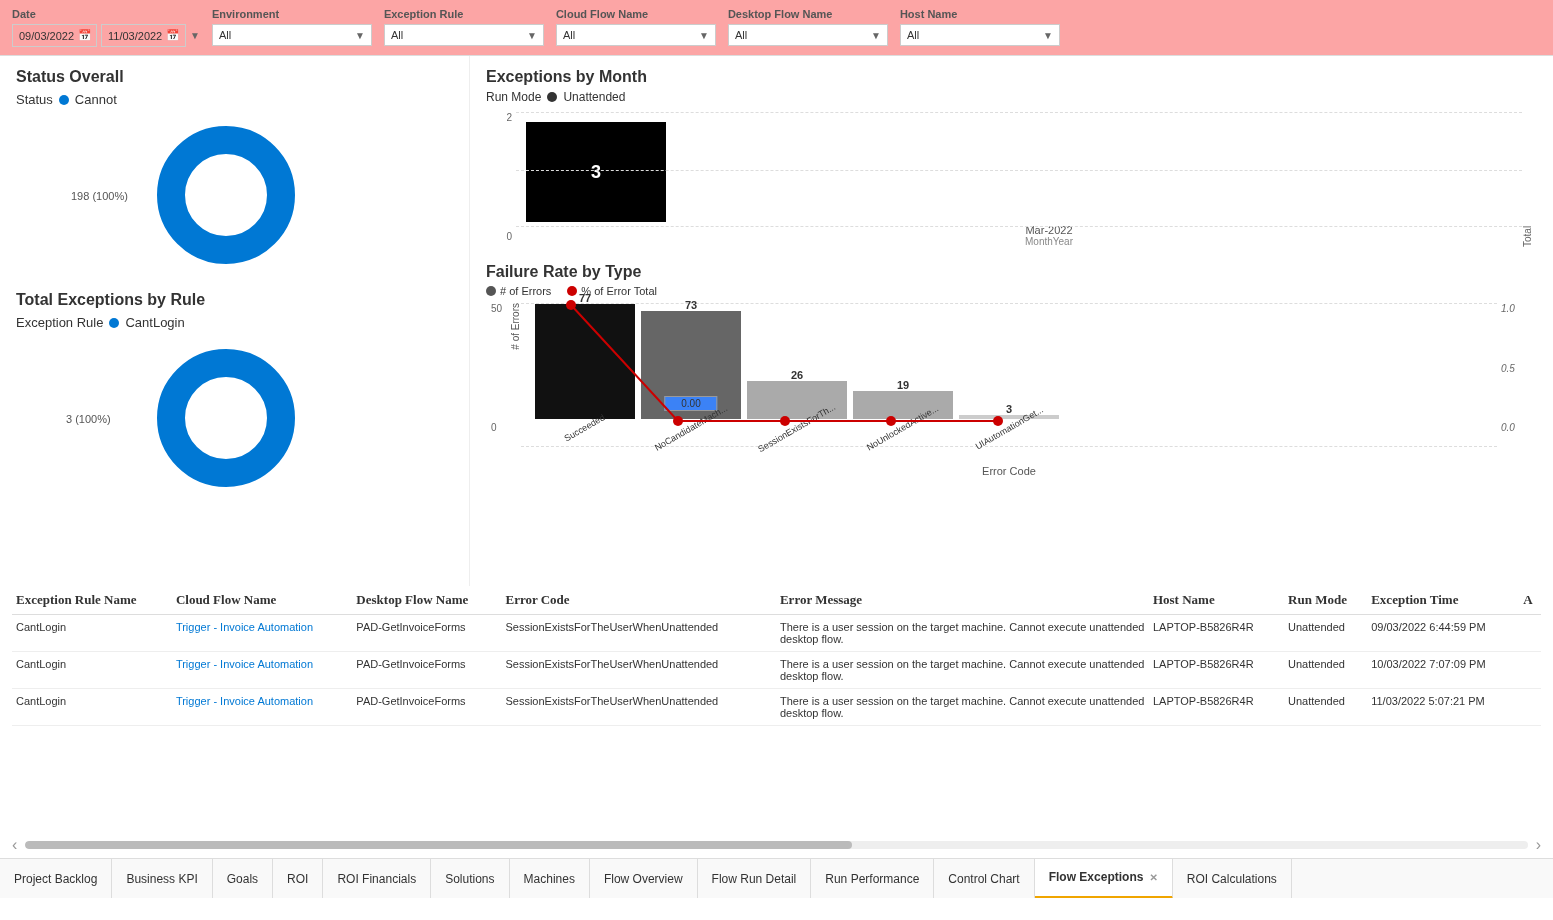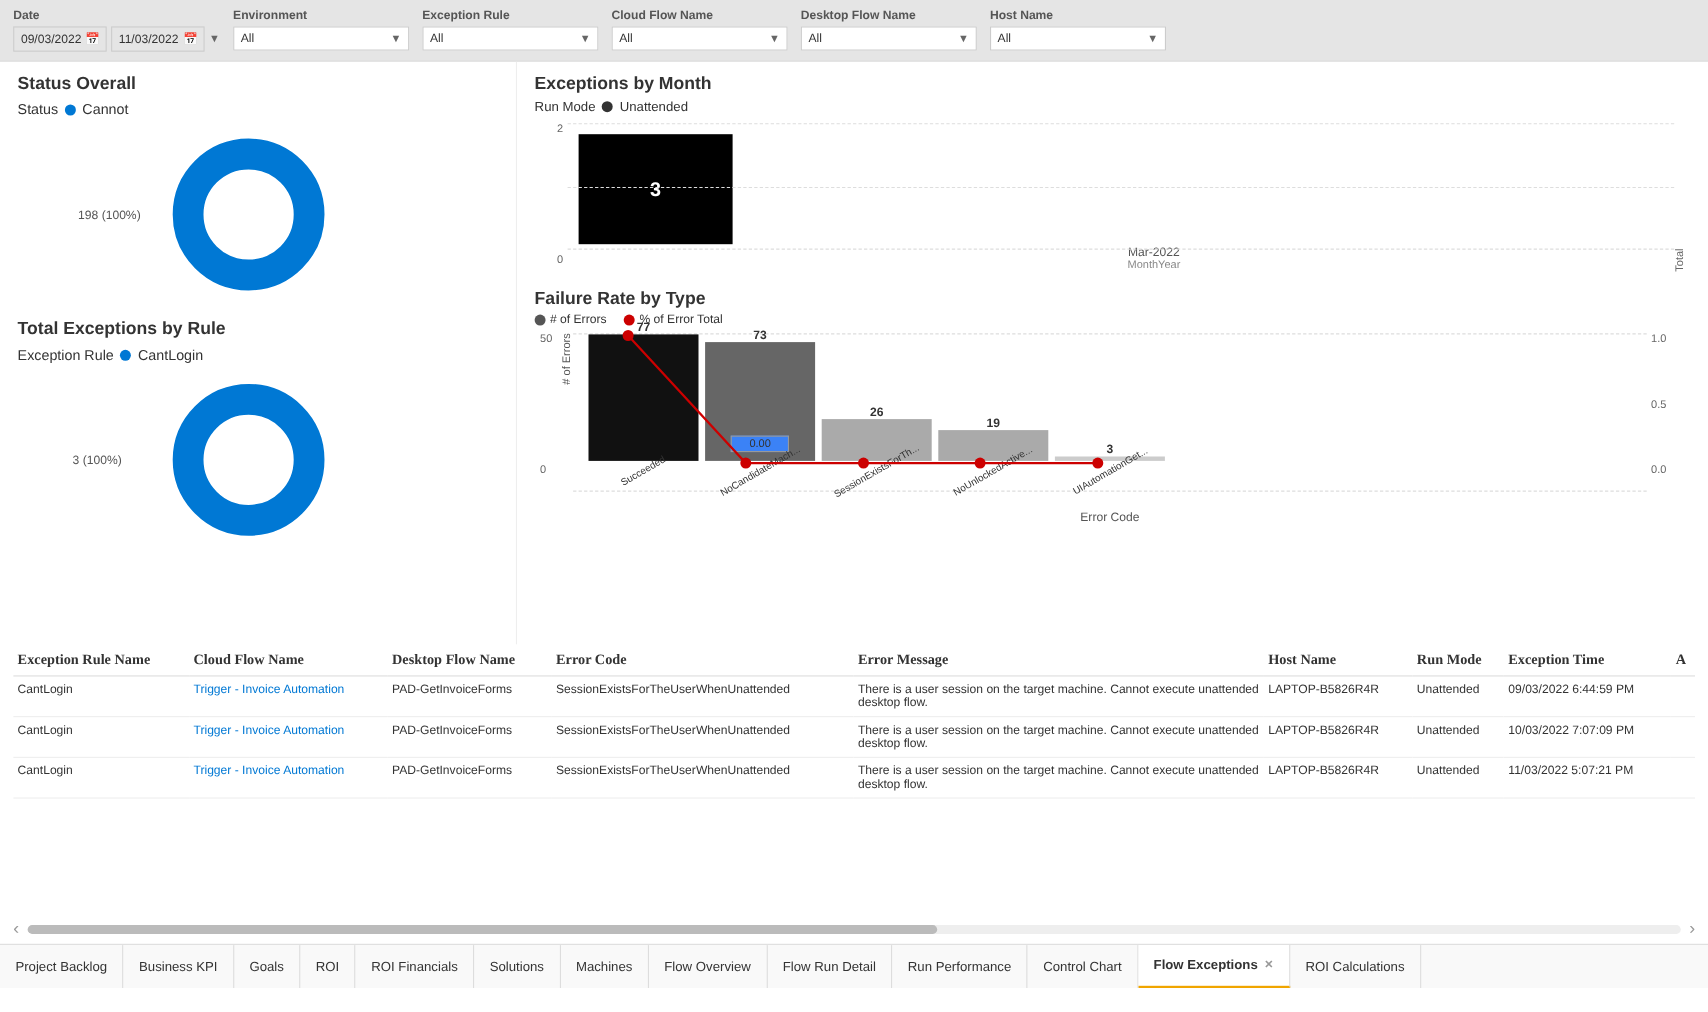--- a/index.html
+++ b/index.html
@@ -5,21 +5,21 @@
     * { box-sizing: border-box; margin: 0; padding: 0; }
     body { font-family: 'Segoe UI', Arial, sans-serif; font-size: 12px; background: #fff; color: #333; overflow: hidden; }
 
     
     .filter-bar {
       display: flex;
       align-items: flex-start;
       padding: 8px 12px;
       border-bottom: 1px solid #ddd;
       gap: 12px;
-      background: #e5e5e5;
+      background: #fca5a5;
     }
     .filter-group { display: flex; flex-direction: column; gap: 4px; }
     .filter-label { font-size: 11px; color: #555; font-weight: 600; }
     .filter-control { display: flex; align-items: center; gap: 4px; }
     .date-input {
       border: 1px solid #ccc;
       padding: 4px 6px;
       font-size: 11px;
       width: 85px;
       display: flex; align-items: center; gap: 4px;
@@ -300,21 +300,21 @@
                 <circle cx="157" cy="118" r="5" fill="#cc0000"></circle>
                 <circle cx="264" cy="118" r="5" fill="#cc0000"></circle>
                 <circle cx="370" cy="118" r="5" fill="#cc0000"></circle>
                 <circle cx="477" cy="118" r="5" fill="#cc0000"></circle>
               </svg>
             </div>
 
             <div style="text-align:center; font-size:11px; color:#555; margin-top:32px;">Error Code</div>
           </div>
 
-          <div style="width:40px; display:flex; flex-direction:column; justify-content:space-between; align-items:flex-start; padding-left:4px; height:130px; font-size:10px; color:#666;">
+          <div style="width:40px; display:flex; flex-direction:column; justify-content:space-between; align-items:flex-start; padding-left:4px; height:130px; font-size:10px; color:#666;font-style:italic;">
             <span>1.0</span>
             <span>0.5</span>
             <span>0.0</span>
           </div>
         </div>
       </div>
     </div>
   </div>
 
   <div style="padding: 0 12px; flex:1; overflow:hidden; display:flex; flex-direction:column;">

